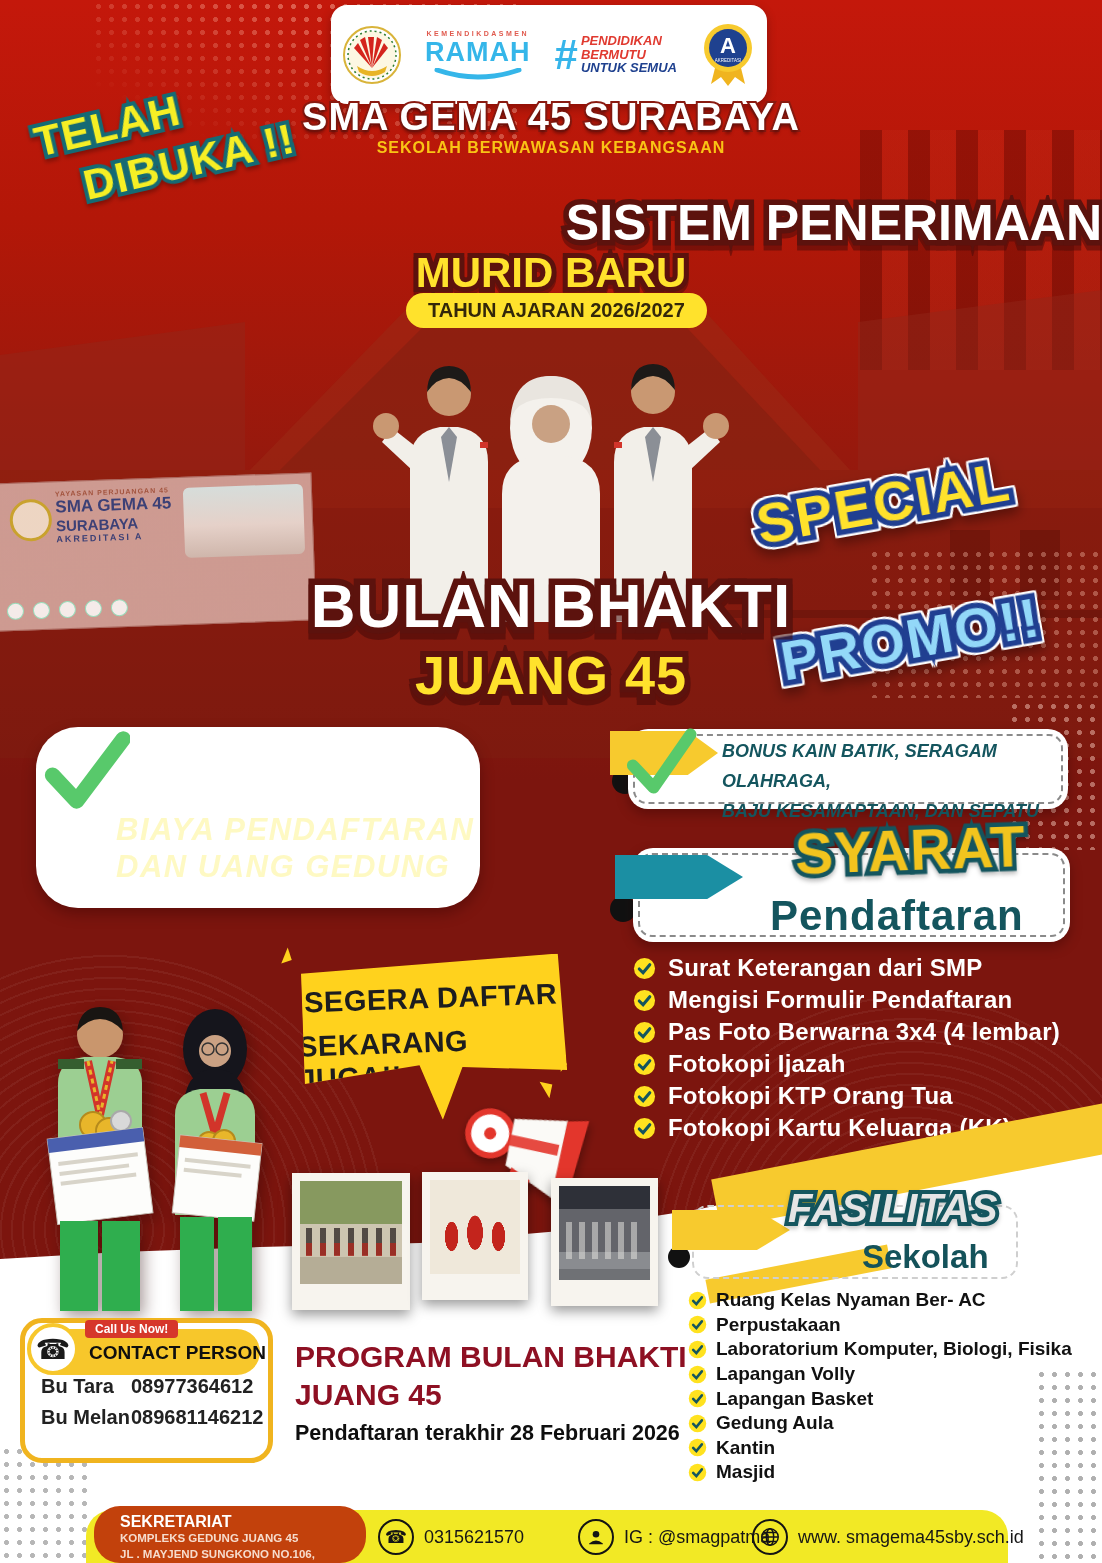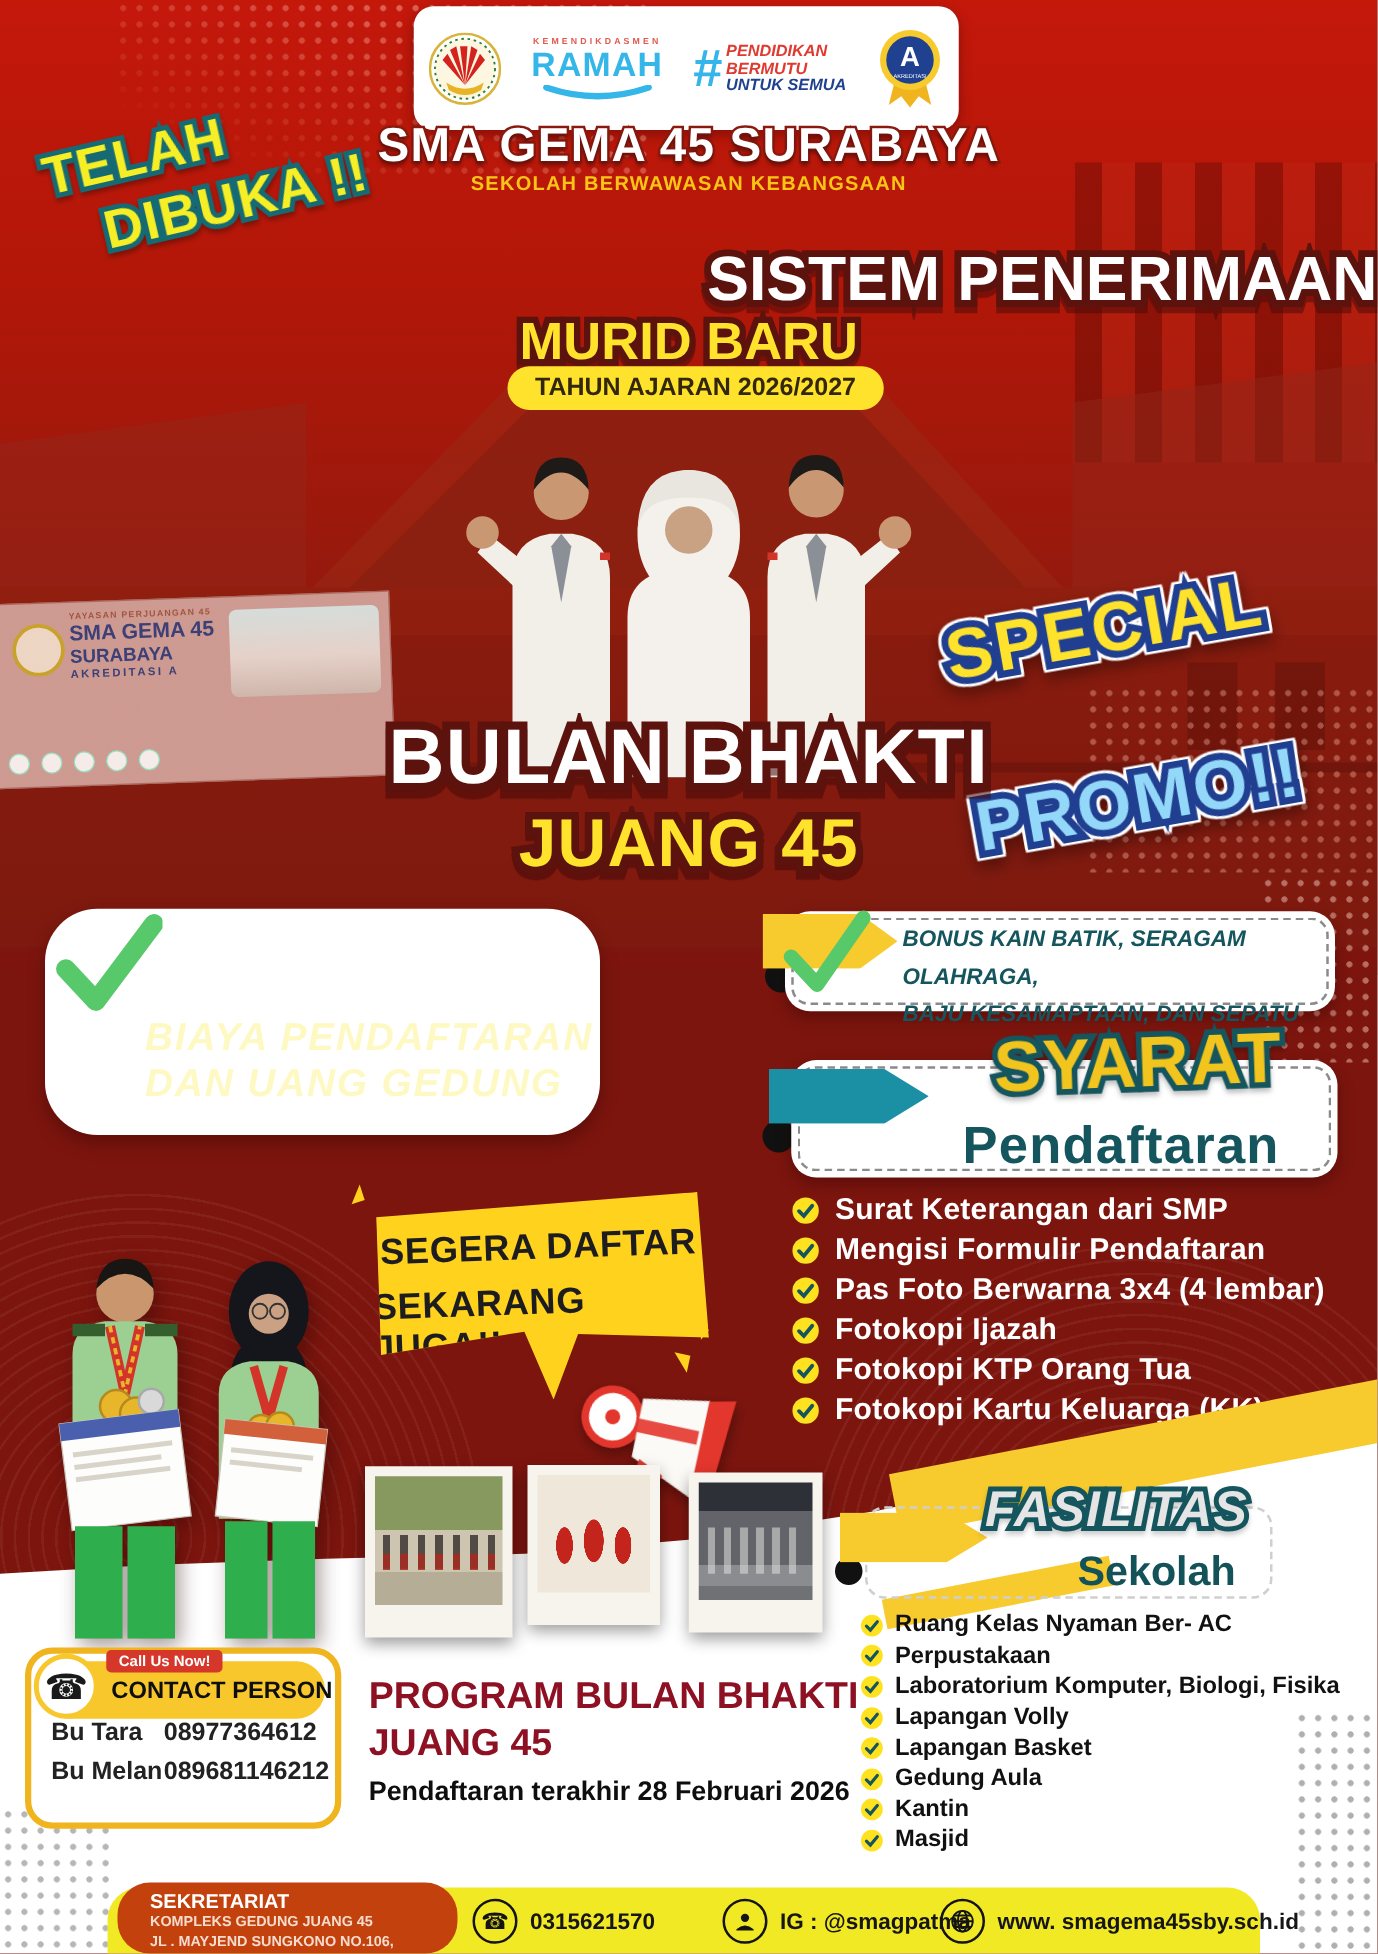--- a/index.html
+++ b/index.html
@@ -179,21 +179,21 @@
   .footer-maroon{left:94px;top:1506px;width:272px;height:57px;background:#c2410c;border-radius:26px;
     padding:7px 0 0 26px;box-sizing:border-box;}
   .fm-title{color:#fff;font-size:16px;font-weight:800;}
   .fm-line{color:#f6dccd;font-size:11.5px;font-weight:700;line-height:1.35;}
   .f-item{display:flex;align-items:center;gap:10px;}
   .fi-phone{left:378px;top:1519px;}
   .fi-ig{left:578px;top:1519px;}
   .fi-web{left:752px;top:1519px;}
   .circle-icon{width:36px;height:36px;border:2.5px solid #141414;border-radius:50%;display:flex;
     align-items:center;justify-content:center;box-sizing:border-box;font-size:18px;color:#141414;}
-  .f-txt{font-size:18px;font-weight:700;color:#161616;}
+  .f-txt{font-size:18px;font-weight:400;color:#161616;}
 </style>
 </head>
 <body>
 
 <div class="poster">
 
   <div class="abs bg-top"></div>
   <div class="abs stripes-tr"></div>
   <div class="abs dots dots-tl"></div>
 

